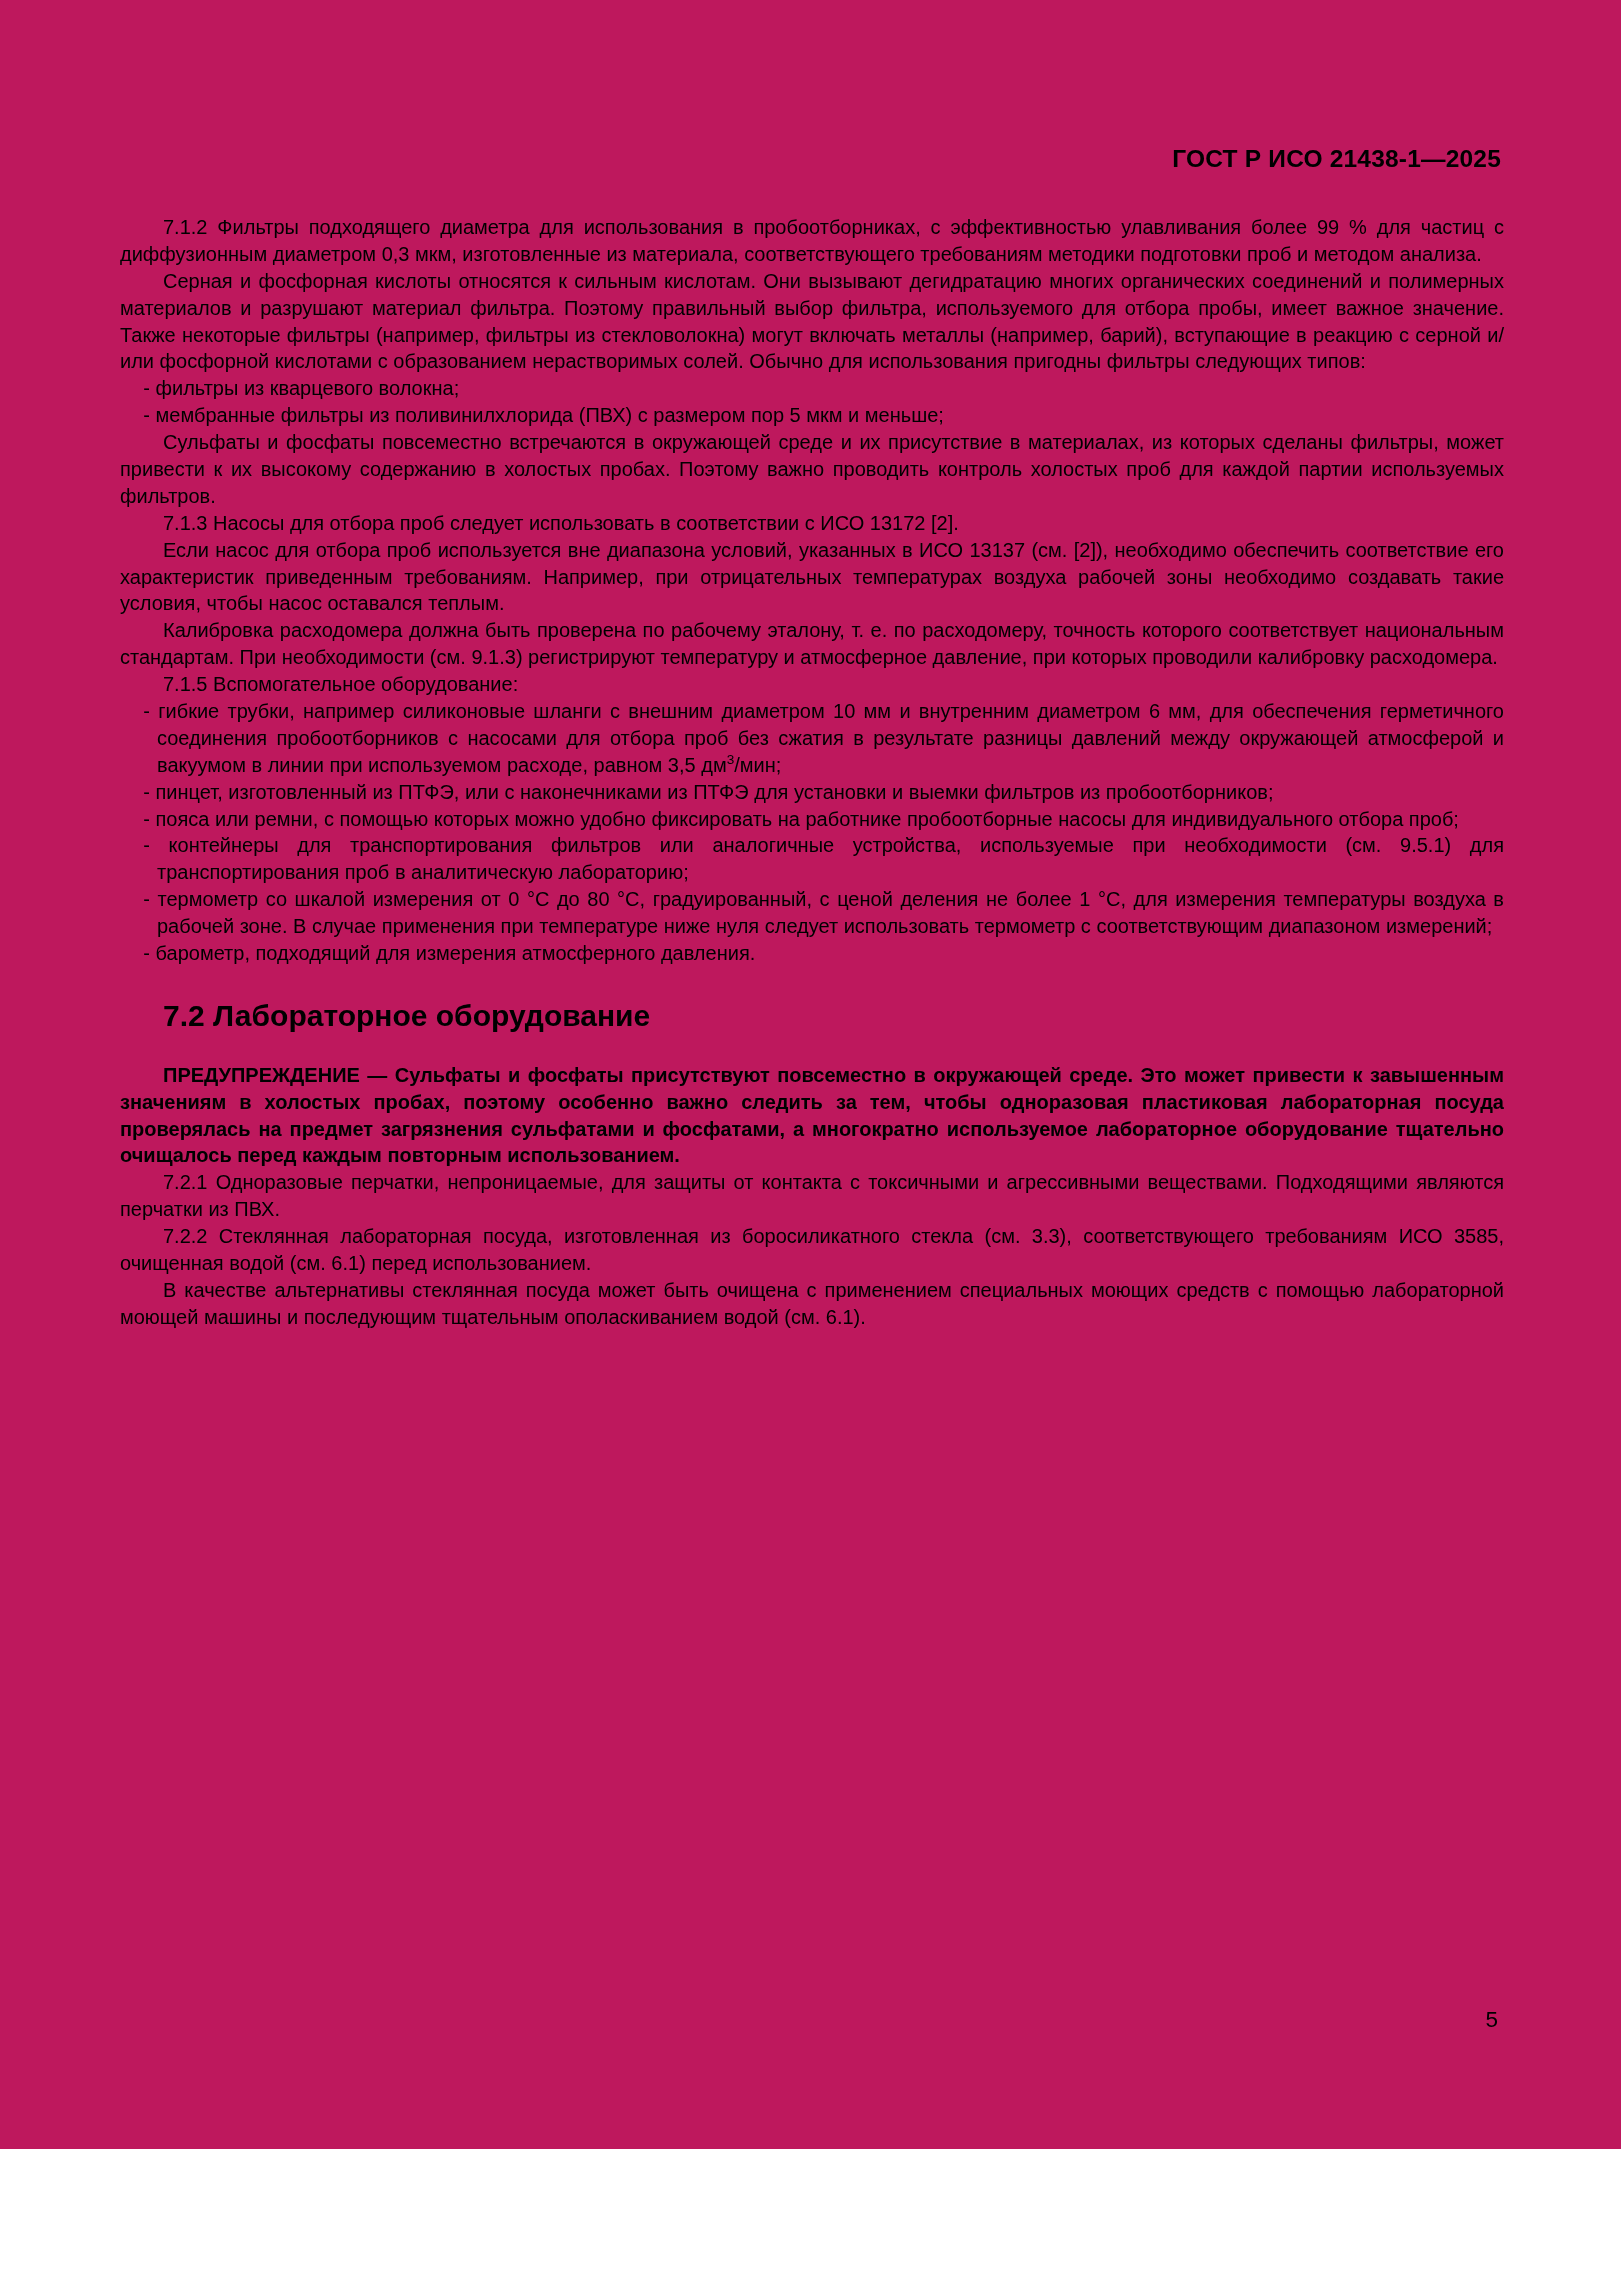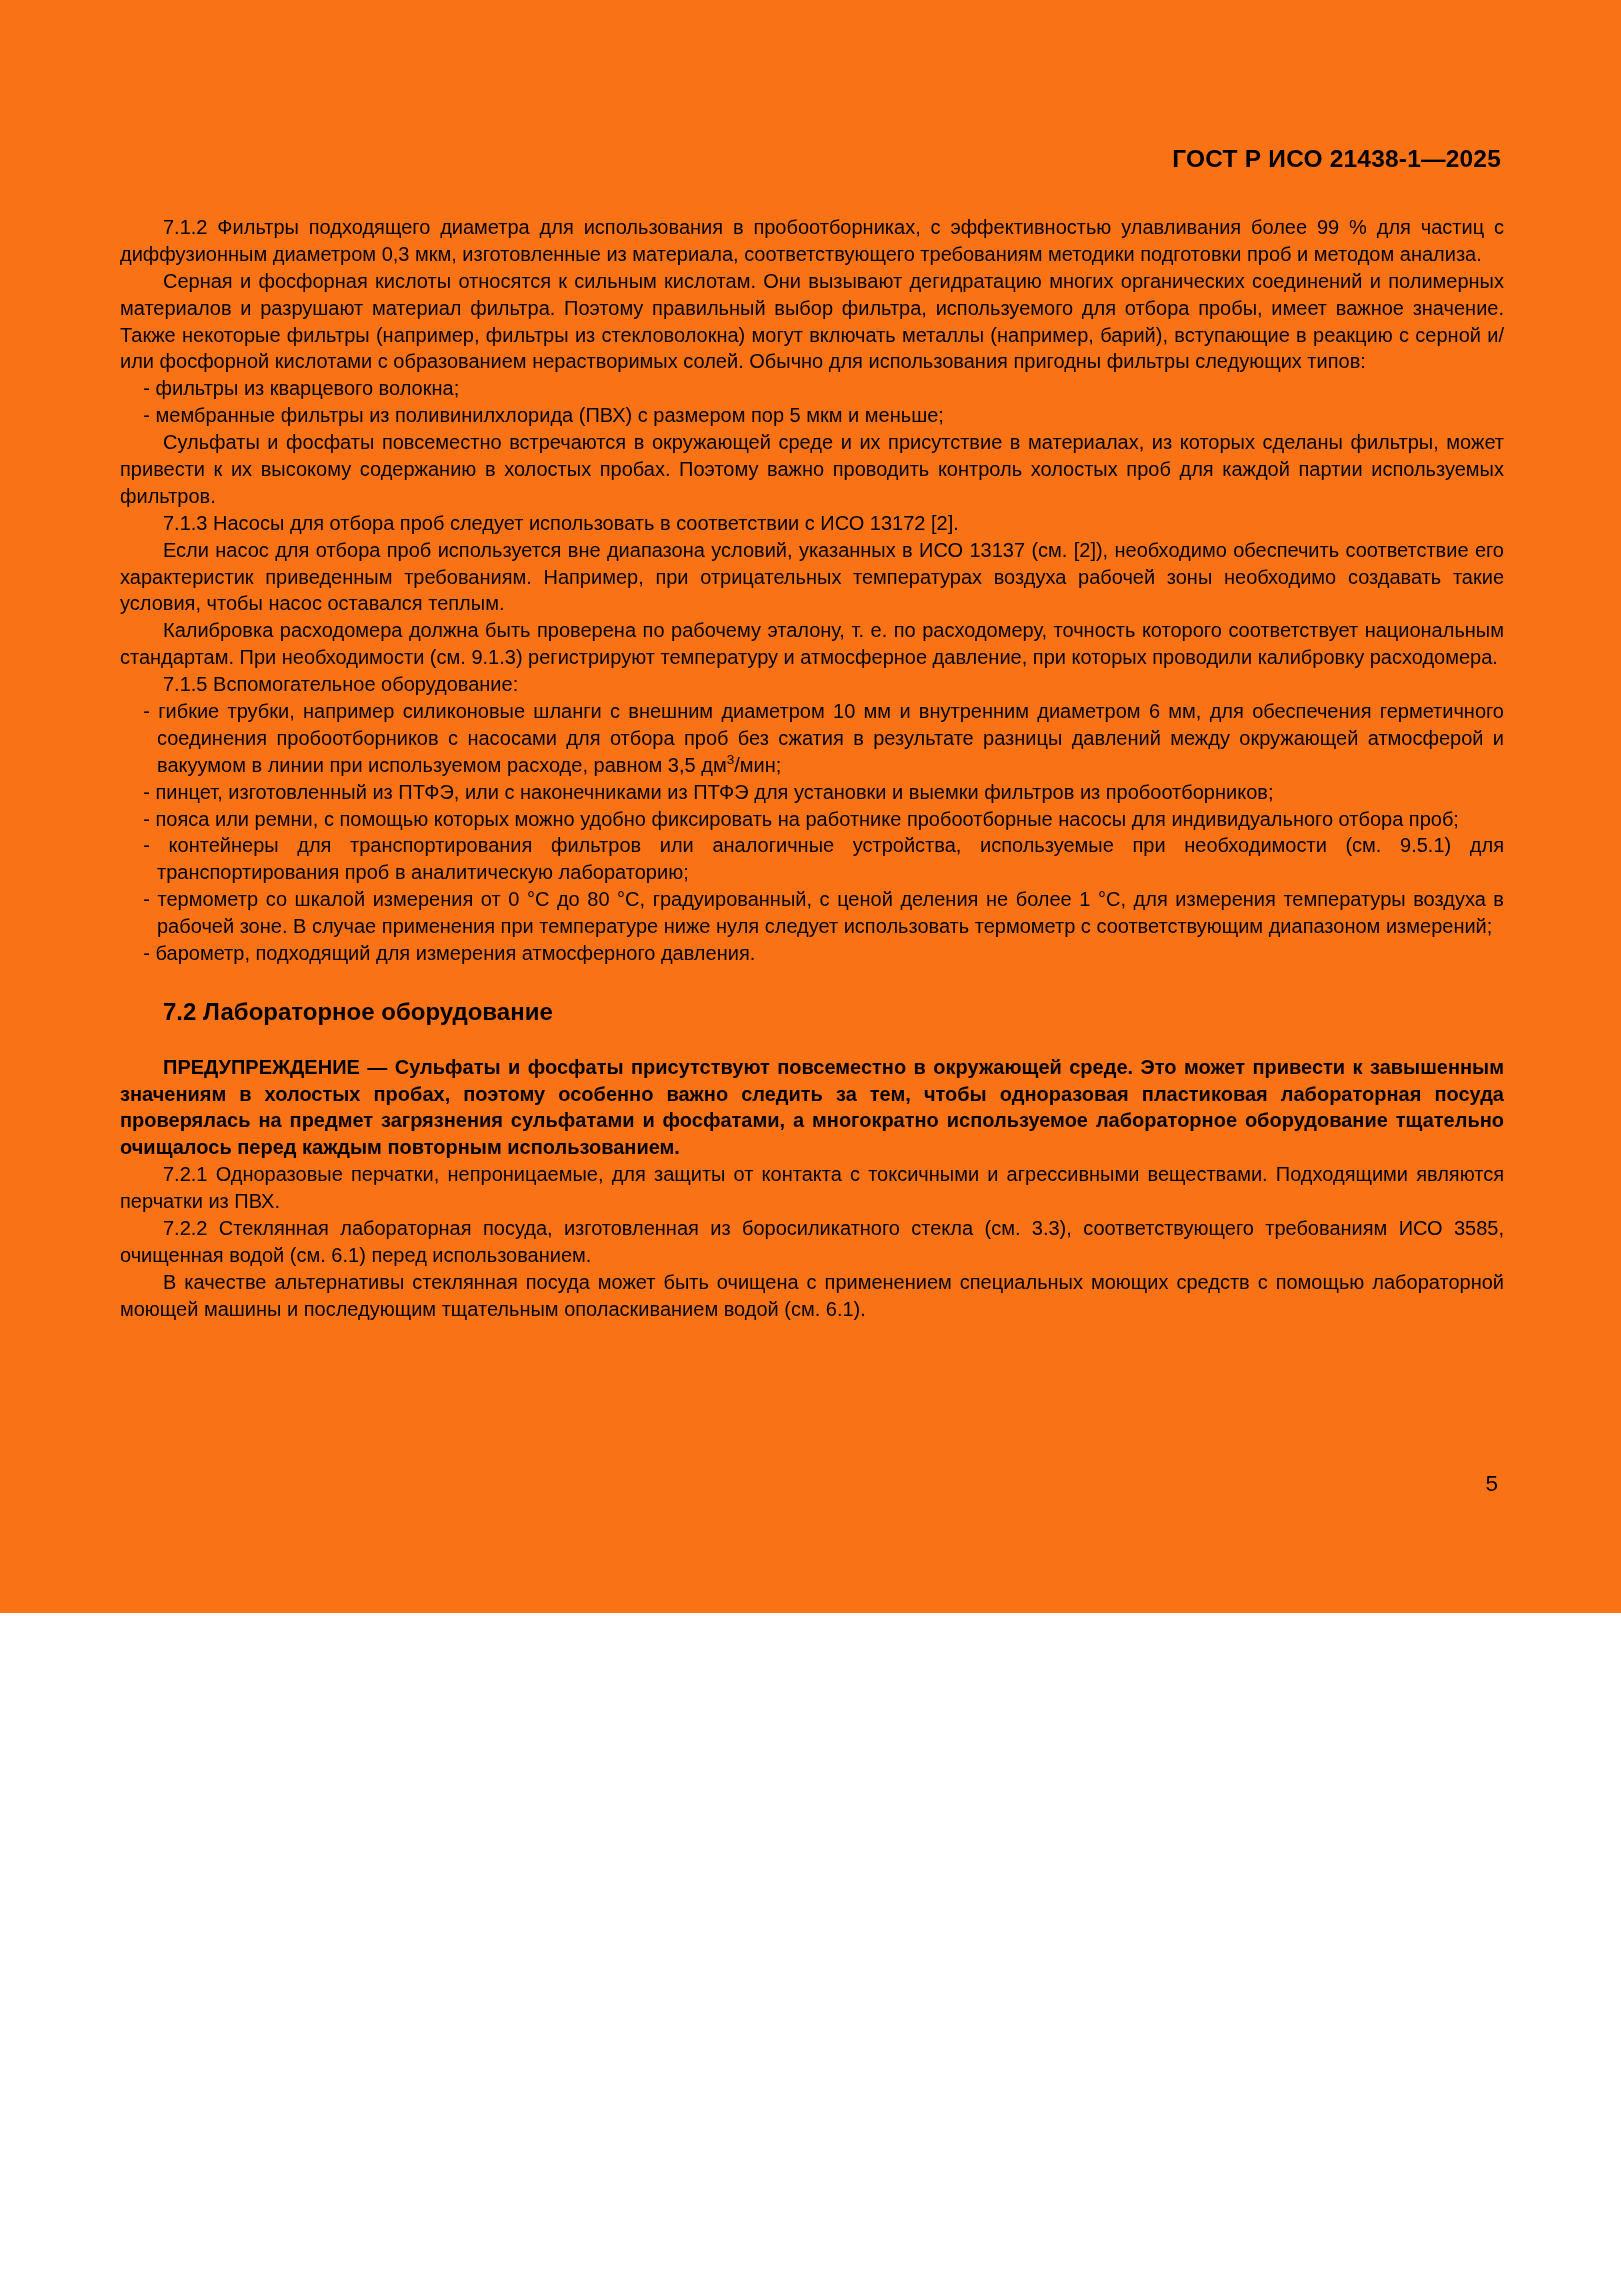--- a/index.html
+++ b/index.html
@@ -7,23 +7,23 @@
     padding: 0;
     background: #ffffff;
   }
   body {
     font-family: "Liberation Sans", sans-serif;
     color: #000000;
   }
   .page {
     position: relative;
     width: 1621px;
-    height: 1613px;
+    height: 2149px;
     margin: 0 auto;
-    background: #f97316;
+    background: #be185d;
     box-sizing: border-box;
   }
   .header {
     position: absolute;
     top: 145px;
     right: 120px;
     font-size: 24.5px;
     font-weight: bold;
     letter-spacing: 0.2px;
     white-space: nowrap;
@@ -47,21 +47,21 @@
   }
   p.hang {
     padding-left: 37px;
     text-indent: -13.7px;
   }
   .bold {
     font-weight: bold;
   }
   h2.section {
     margin: 0;
-    font-size: 24px;
+    font-size: 30px;
     font-weight: bold;
     text-indent: 43px;
     line-height: 1.345;
   }
   .sp-md { height: 25.5px; }
   .sp-lg { height: 29px; }
   .footer-page {
     position: absolute;
     bottom: 116px;
     right: 123px;

